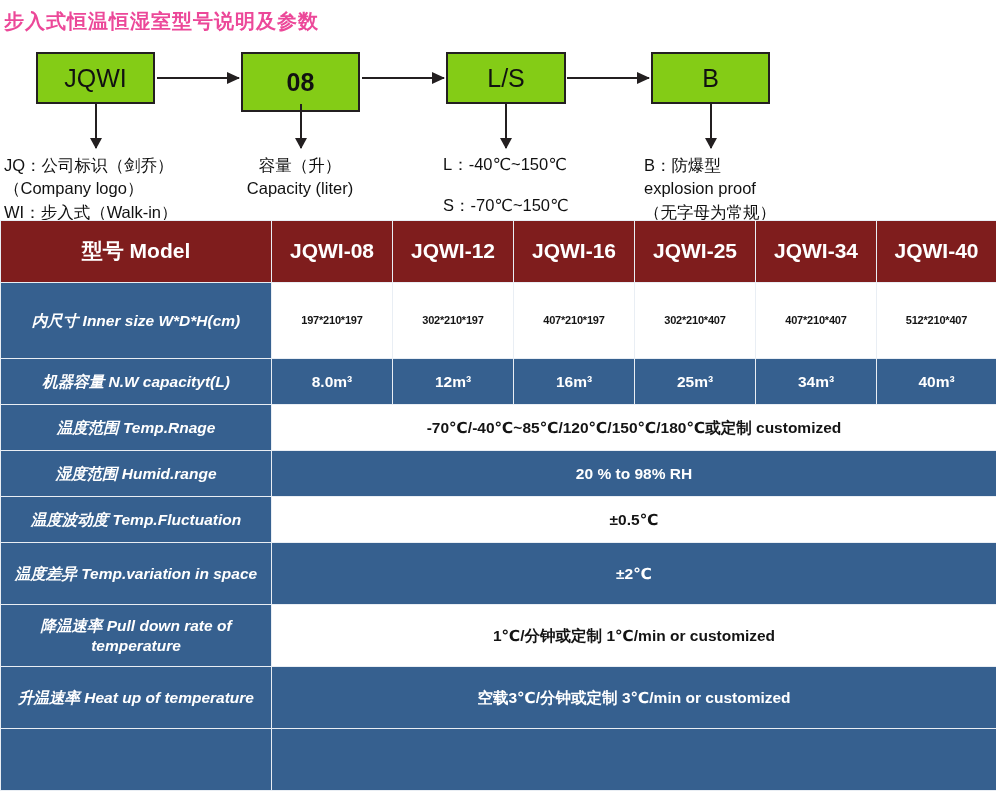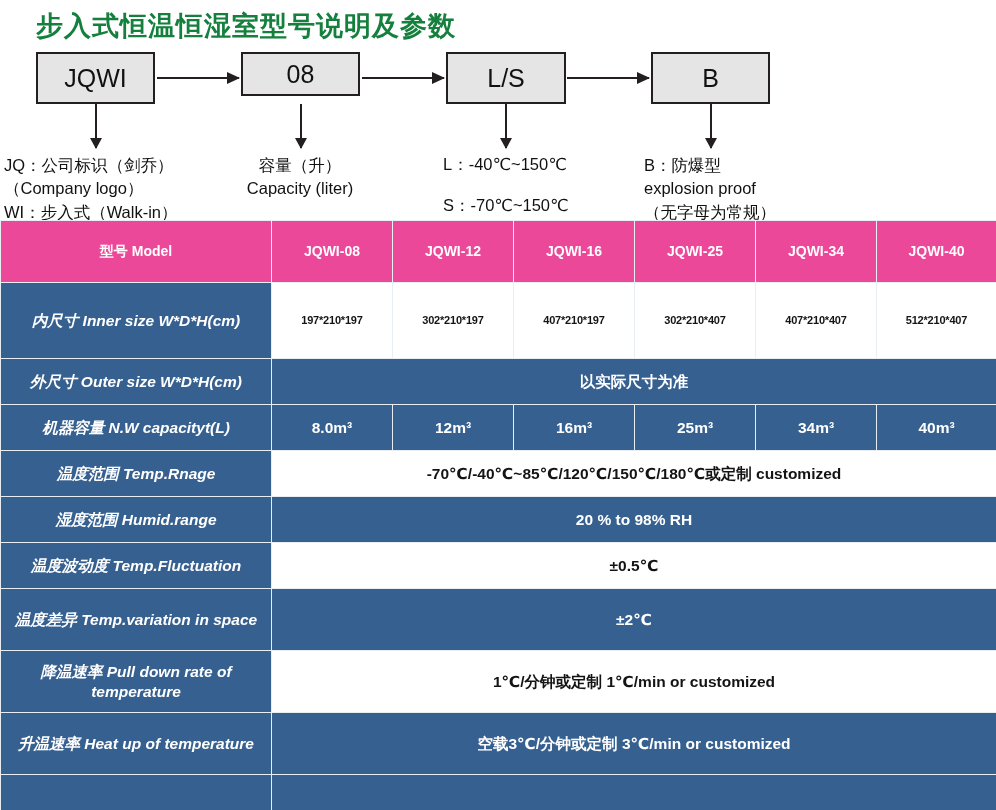--- a/index.html
+++ b/index.html
@@ -9,34 +9,33 @@
     background: #ffffff;
     font-family: "Liberation Sans", "DejaVu Sans", sans-serif;
     overflow: hidden;
   }
   #page { position: relative; width: 996px; height: 810px; background:#fff; }
 
   
   .title {
     position: absolute;
     left: 4px; top: 8px;
-    font-size: 27px;
+    font-size: 20px;
     font-weight: bold;
-    color: #15803d;
+    color: #ec4899;
     letter-spacing: 1px;
     white-space: nowrap;
-    margin-left: 32px;
   }
 
   
   .diagram { position: absolute; left: 0; top: 48px; width: 996px; height: 170px; }
   .fbox {
     position: absolute;
     border: 2px solid #231f20;
-    background: #e5e5e5;
+    background: #84cc16;
     display: flex;
     align-items: center;
     justify-content: center;
     font-size: 25px;
     color: #111111;
     font-family: "Liberation Sans", "DejaVu Sans", sans-serif;
     font-weight: 400;
   }
   .arrow { position: absolute; height: 2px; background: #231f20; }
   .arrow::after {
@@ -78,41 +77,41 @@
     border: 1px solid #e9eef4;
     padding: 4px 3px;
     text-align: center;
     vertical-align: middle;
     font-size: 15.5px;
     font-weight: bold;
     line-height: 1.25;
   }
   .spec td.blue { background: #36608f; color: #ffffff; }
   .spec td.white { background: #ffffff; color: #141414; }
-  .spec td.hdr { background: #ec4899; color: #ffffff; font-size: 14px; }
+  .spec td.hdr { background: #7f1d1d; color: #ffffff; font-size: 21px; }
   .spec td.lbl { background: #36608f; color: #ffffff; font-size: 15.5px; font-style: italic; }
   .spec td.val-num { font-size: 11px; letter-spacing: -0.2px; }
   .spec tr.h-hdr td { height: 62px; }
   .spec tr.h-inner td { height: 76px; }
   .spec tr.h-std td { height: 46px; }
   .spec tr.h-two td { height: 62px; }
 </style>
 </head>
 <body>
 
 <div id="page">
 
   <div class="title">步入式恒温恒湿室型号说明及参数</div>
 
   <div class="diagram">
 
     <div class="fbox" style="left:36px; top:4px; width:119px; height:52px;">
       <span>JQWI</span>
     </div>
-    <div class="fbox" style="left:241px; top:4px; width:119px; height:44px;">
+    <div class="fbox" style="left:241px; top:4px; width:119px; height:60px;font-weight:bold;">
       <span>08</span>
     </div>
     <div class="fbox" style="left:446px; top:4px; width:120px; height:52px;justify-content:center;">
       <span>L/S</span>
     </div>
     <div class="fbox" style="left:651px; top:4px; width:119px; height:52px;">
       <span>B</span>
     </div>
 
     <div class="arrow" style="left:157px; top:29px; width:82px;"></div>
@@ -162,24 +161,20 @@
       <tr class="h-inner">
         <td class="lbl">内尺寸 Inner size W*D*H(cm)</td>
         <td class="white val-num">197*210*197</td>
         <td class="white val-num">302*210*197</td>
         <td class="white val-num">407*210*197</td>
         <td class="white val-num">302*210*407</td>
         <td class="white val-num">407*210*407</td>
         <td class="white val-num">512*210*407</td>
       </tr>
 
-      <tr class="h-std">
-        <td class="lbl">外尺寸 Outer size W*D*H(cm)</td>
-        <td class="blue" colspan="6">以实际尺寸为准</td>
-      </tr>
 
       <tr class="h-std">
         <td class="lbl">机器容量 N.W capacityt(L)</td>
         <td class="blue">8.0m³</td>
         <td class="blue">12m³</td>
         <td class="blue">16m³</td>
         <td class="blue">25m³</td>
         <td class="blue">34m³</td>
         <td class="blue">40m³</td>
       </tr>

